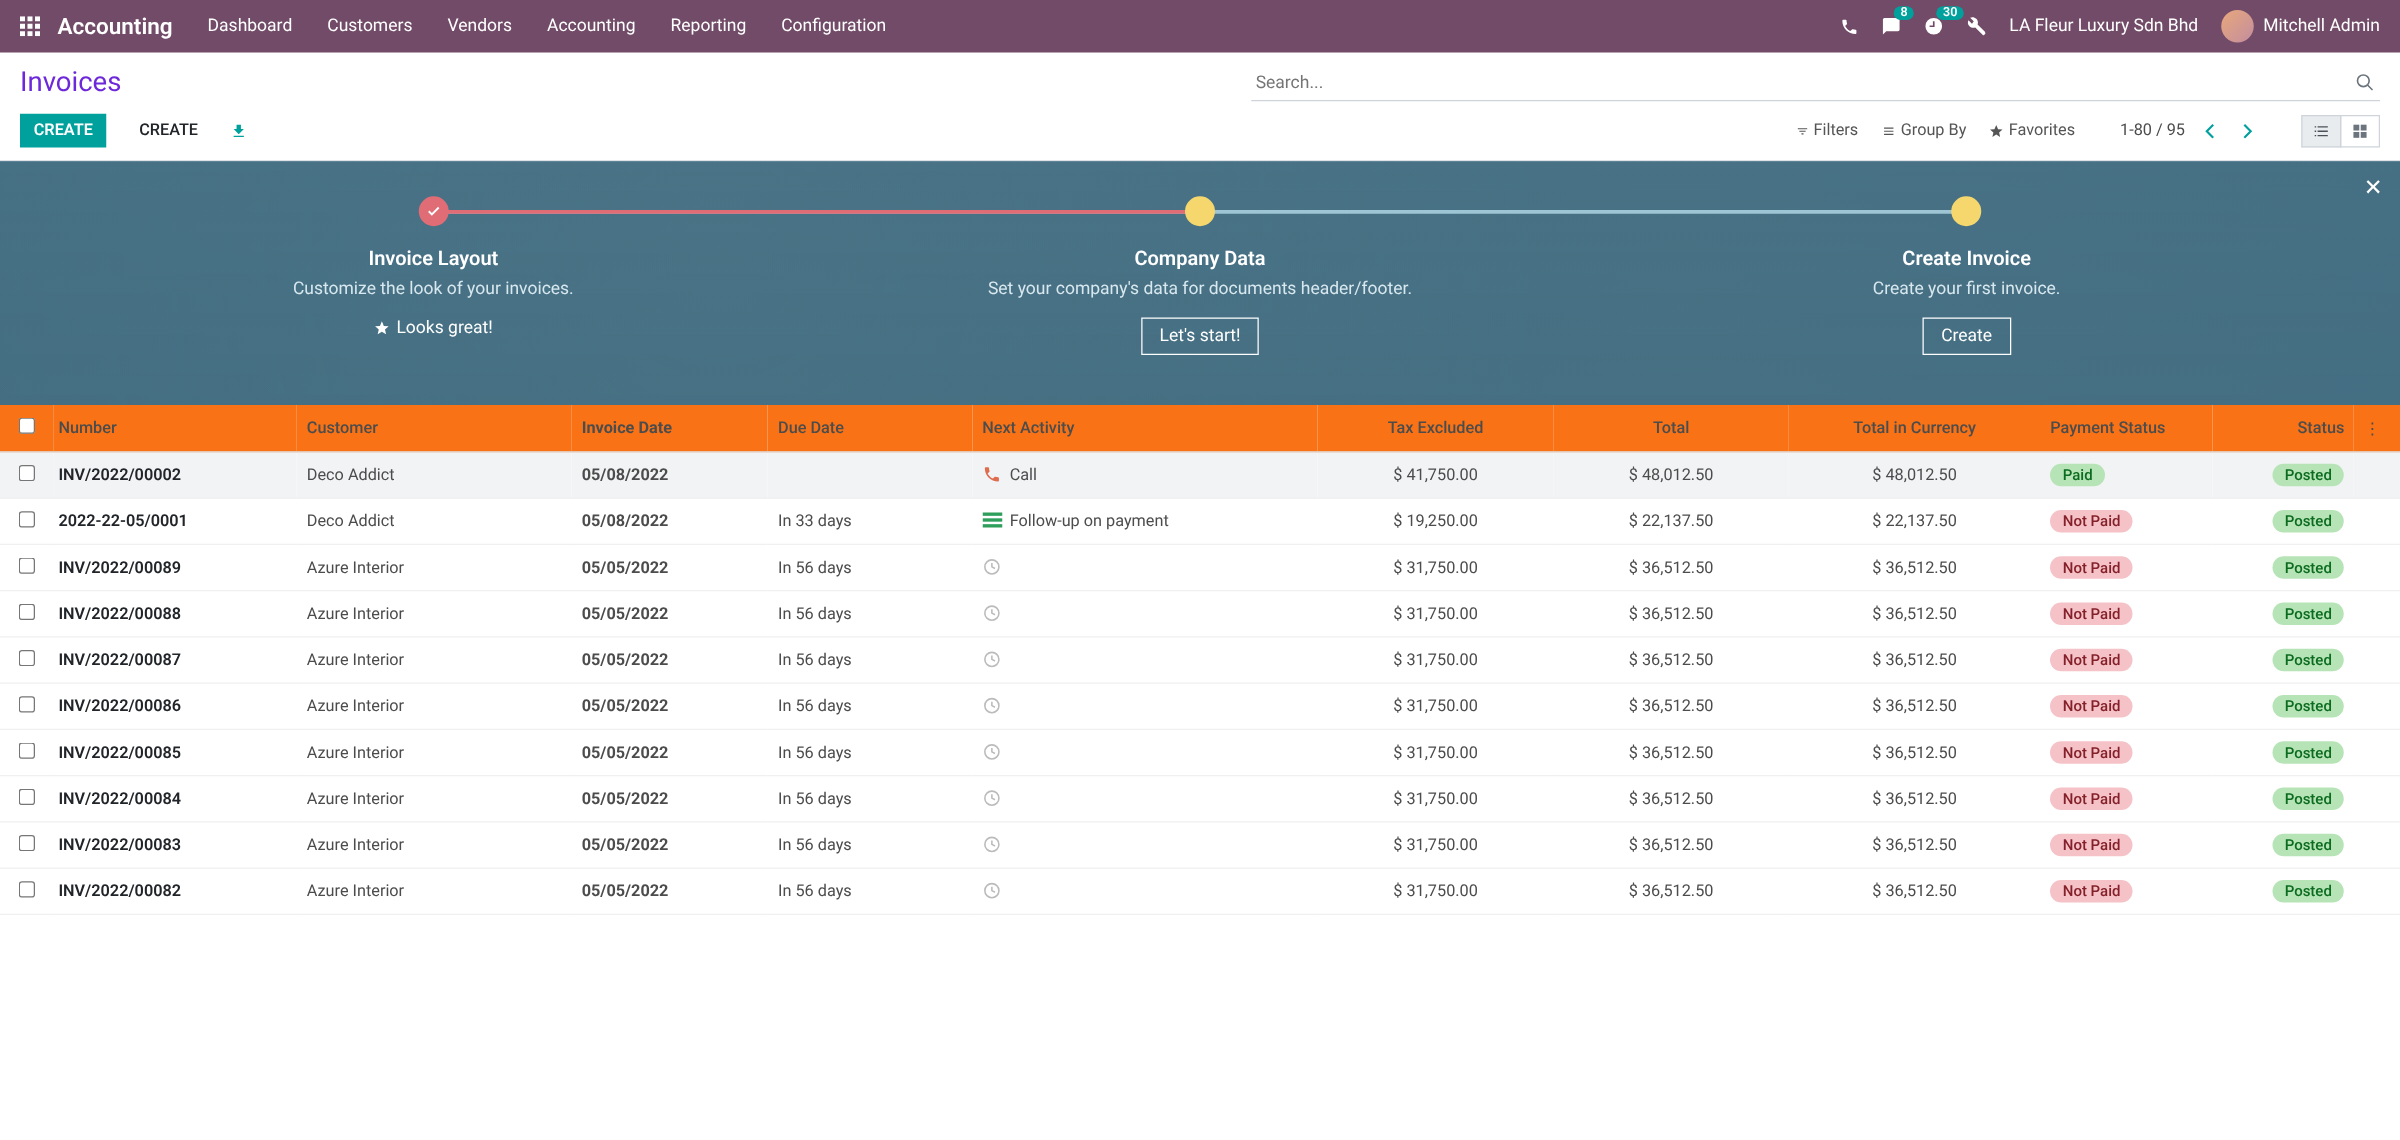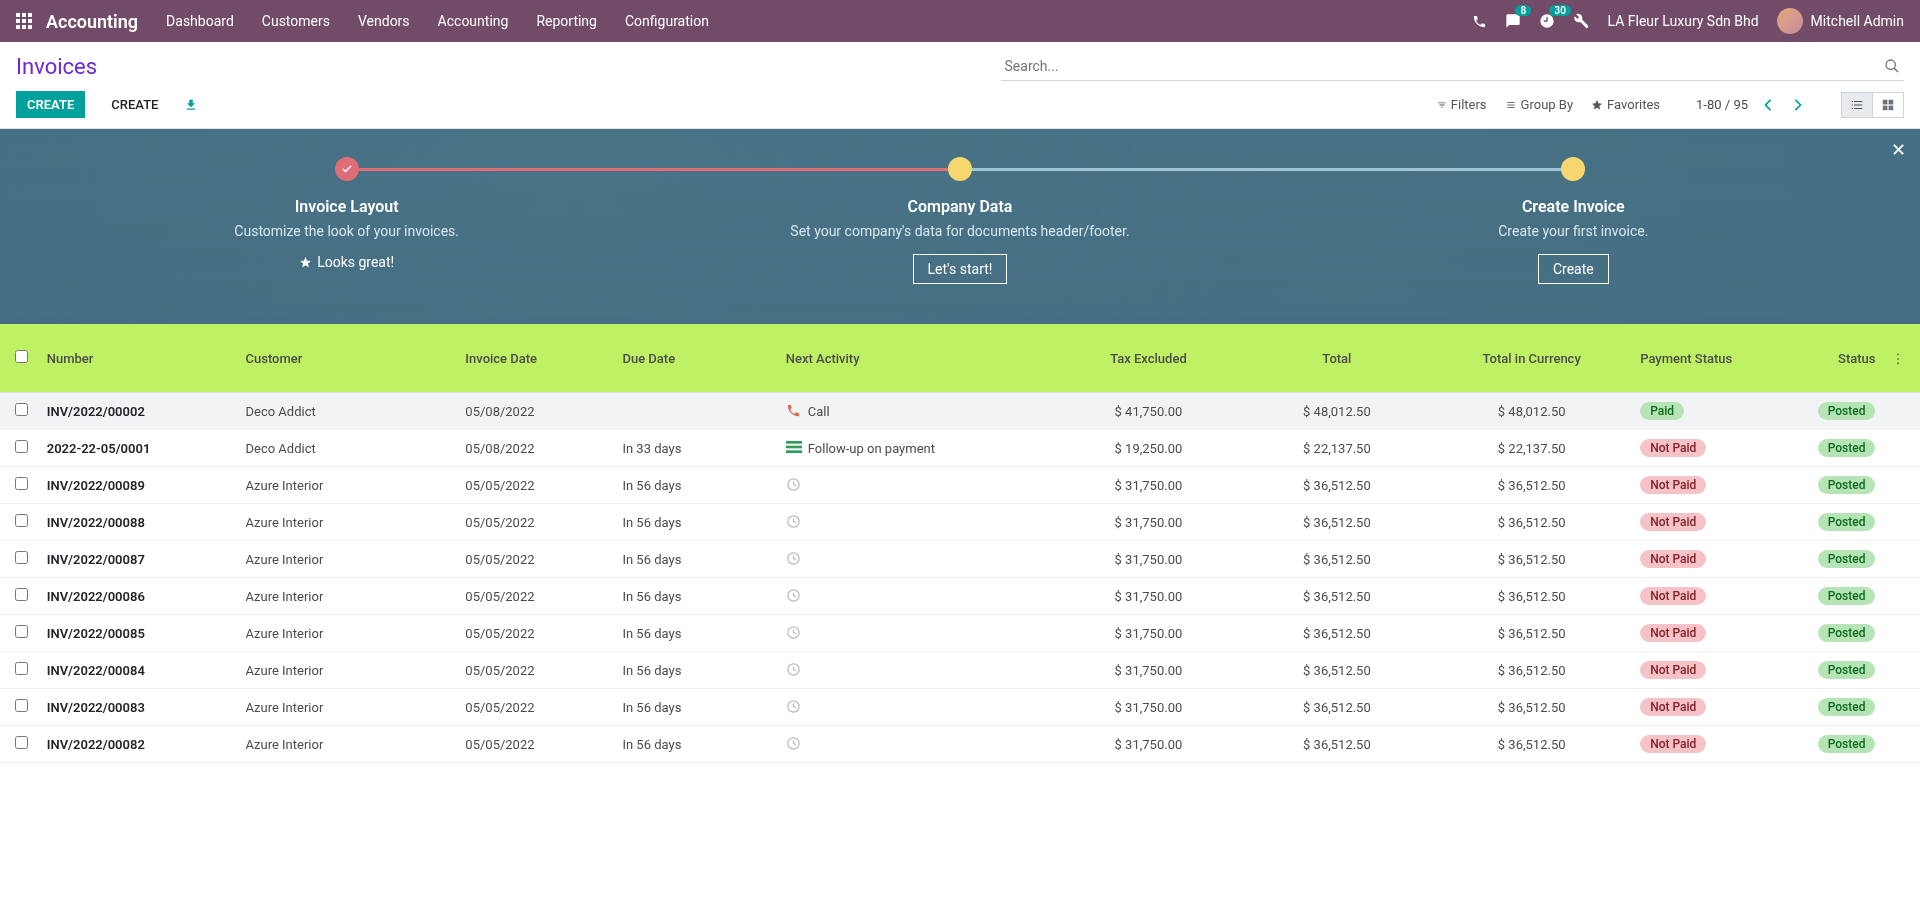--- a/index.html
+++ b/index.html
@@ -51,38 +51,38 @@
 .onb .step { flex: 1; text-align: center; position: relative; z-index: 1; }
 .onb .step .dot { width: 24px; height: 24px; border-radius: 50%; background: #f5d76e; margin: 0 auto 16px auto; display: flex; align-items: center; justify-content: center; color: #fff; }
 .onb .step .dot.mid { background: #e06c75; }
 .onb .step h3 { font-size: 16px; font-weight: 600; margin-bottom: 6px; }
 .onb .step p { font-size: 14px; color: #d8e8ef; margin-bottom: 14px; line-height: 1.3; }
 .onb .step .pg { margin-bottom: 10px; font-size: 14px; display: flex; align-items: center; justify-content: center; gap: 5px; }
 .onb .step button { background: transparent; border: 1px solid #fff; color: #fff; padding: 6px 14px; font-size: 14px; cursor: pointer; }
 
 
 .tbl { width: 100%; border-collapse: collapse; }
-.tbl th { text-align: left; padding: 26px 8px; font-weight: 500; color: #4c4c4c; border-bottom: 1px solid #dee2e6; background: #bef264; font-size: 13px; white-space: nowrap; }
+.tbl th { text-align: left; padding: 10px 8px; font-weight: 500; color: #4c4c4c; border-bottom: 1px solid #dee2e6; background: #f97316; font-size: 13px; white-space: nowrap; }
 .tbl th.num, .tbl td.num { text-align: center; }
 .tbl td { padding: 9px 8px; border-bottom: 1px solid #f0f0f0; white-space: nowrap; font-size: 13px; }
 .tbl tbody tr.hov { background: #f1f3f5; }
 .tbl .cb { width: 34px; text-align: center; }
 .tbl .cb input { cursor: pointer; }
 .tbl .invno { font-weight: 600; color: #212529; }
 .tbl .act { display: flex; align-items: center; gap: 6px; }
 .tbl .act .ico { width: 16px; height: 16px; display: inline-flex; }
 .pill { display: inline-block; padding: 2px 10px; border-radius: 10px; font-size: 12px; font-weight: 500; }
 .pill.paid { background: #b6e4b6; color: #0b6b1f; }
 .pill.notpaid { background: #f5c2c7; color: #842029; }
 .pill.posted { background: #b6e4b6; color: #0b6b1f; }
 .th-last { width: 24px; text-align: center; color: #6c757d; }
 
 .tbl th:nth-child(2), .tbl td:nth-child(2) { padding-left: 4px; width: 155px; }
 .tbl th:nth-child(3), .tbl td:nth-child(3) { width: 175px; }
-.tbl th:nth-child(4), .tbl td:nth-child(4) { width: 125px; }
+.tbl th:nth-child(4), .tbl td:nth-child(4) { width: 125px; font-weight: bold; }
 .tbl th:nth-child(5), .tbl td:nth-child(5) { width: 130px; }
 .tbl th:nth-child(6), .tbl td:nth-child(6) { width: 220px; }
 .tbl th:nth-child(7), .tbl td:nth-child(7) { width: 150px; }
 .tbl th:nth-child(8), .tbl td:nth-child(8) { width: 150px; }
 .tbl th:nth-child(9), .tbl td:nth-child(9) { width: 160px; }
 .tbl th:nth-child(10), .tbl td:nth-child(10) { width: 110px; }
 .tbl th:nth-child(11), .tbl td:nth-child(11) { width: 90px; text-align: right; }
 
 svg { display: block; }
 </style>

